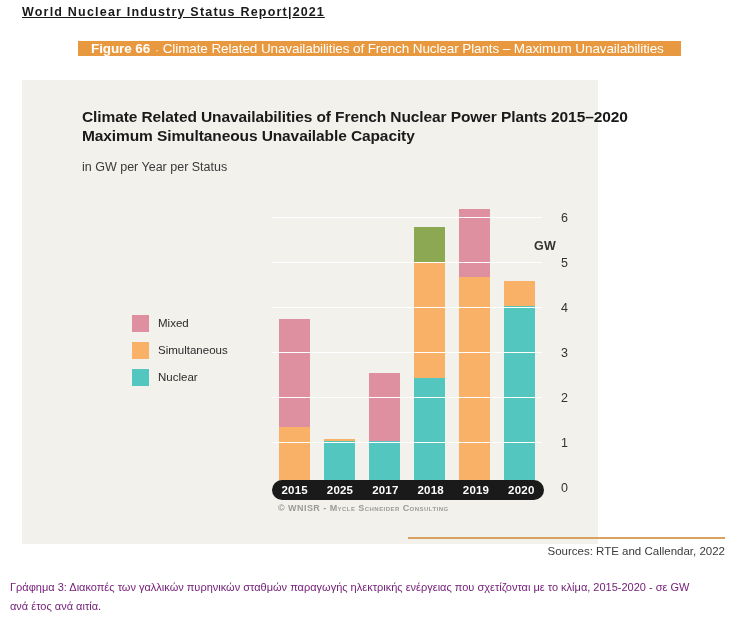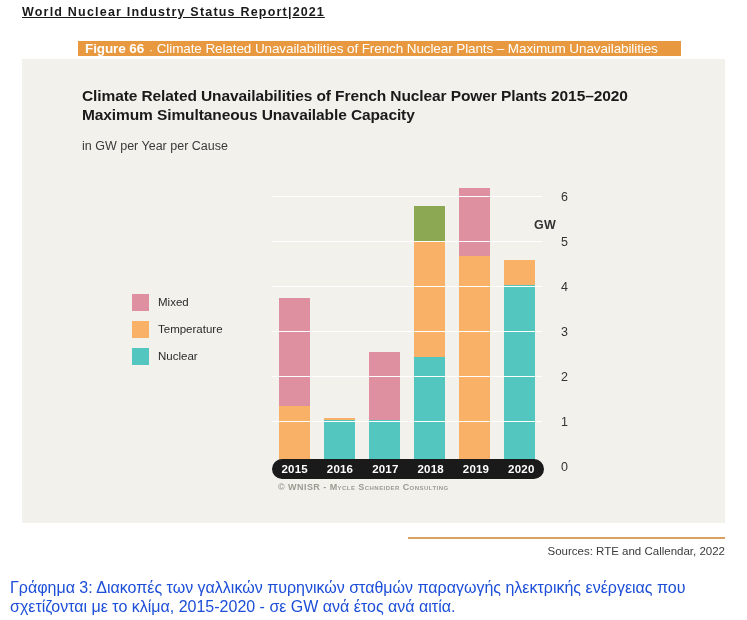--- a/index.html
+++ b/index.html
@@ -24,32 +24,32 @@
   }
   #running-header .yr{ font-weight:bold; letter-spacing:1.1px; }
 
   
   #figure-banner{
     position:absolute; left:78px; top:41px;
     width:603px; height:15px;
     background:#e8993f;
     color:#ffffff;
     display:flex; align-items:flex-end;
-    padding-left:7px;
+    padding-left:13px;
     font-size:13.5px;
     white-space:nowrap;
     letter-spacing:-0.1px;
   }
   #figure-banner .fignum{ font-weight:bold; margin-right:5px; }
   #figure-banner .dot{ margin-right:4px; font-size:11px; opacity:.9;}
 
   
   #figure-body{
-    position:absolute; left:22px; top:59px;
-    width:703px; height:464px;
+    position:absolute; left:22px; top:80px;
+    width:576px; height:464px;
     background:#f2f1ec;
   }
 
   #chart-title{
     position:absolute; left:60px; top:27px;
     width:560px;
     font-size:15.5px; font-weight:bold;
     line-height:19px;
     color:#1a1a1a;
     letter-spacing:-0.1px;
@@ -137,52 +137,52 @@
   }
   #sources{
     position:absolute; right:22px; top:545px;
     font-size:11.5px; color:#3a3a3a;
   }
 
   
   #caption{
     position:absolute; left:10px; top:578px;
     width:690px;
-    font-size:16px; line-height:19px;
-    color:#1d4ed8;
+    font-size:11px; line-height:19px;
+    color:#701a75;
   }
 </style>
 </head>
 <body>
 
 <div id="running-header">
   <span>World Nuclear Industry Status Report</span><span>|</span><span class="yr">2021</span>
 </div>
 
 <div id="figure-banner">
   <span class="fignum">Figure 66</span>
   <span class="dot">·</span>
   <span>Climate Related Unavailabilities of French Nuclear Plants – Maximum Unavailabilities</span>
 </div>
 
 <div id="figure-body">
 
   <div id="chart-title">Climate Related Unavailabilities of French Nuclear Power Plants 2015–2020 Maximum Simultaneous Unavailable Capacity</div>
-  <div id="chart-subtitle">in GW per Year per Cause</div>
+  <div id="chart-subtitle">in GW per Year per Status</div>
 
   <div id="gw-unit">GW</div>
 
   <div id="legend">
       <div class="legend-row">
         <span class="legend-swatch" style="background: rgb(222, 143, 160);"></span>
         <span class="legend-label">Mixed</span>
       </div>
       <div class="legend-row">
         <span class="legend-swatch" style="background: rgb(249, 177, 103);"></span>
-        <span class="legend-label">Temperature</span>
+        <span class="legend-label">Simultaneous</span>
       </div>
       <div class="legend-row">
         <span class="legend-swatch" style="background: rgb(83, 198, 192);"></span>
         <span class="legend-label">Nuclear</span>
       </div>
     </div>
 
   <div id="plot">
     <div id="gridlines">
         <div class="gridline" style="bottom: 0px;"></div>
@@ -237,21 +237,21 @@
       <div class="ytick" style="top: 243px;">1</div>
       <div class="ytick" style="top: 198px;">2</div>
       <div class="ytick" style="top: 153px;">3</div>
       <div class="ytick" style="top: 108px;">4</div>
       <div class="ytick" style="top: 63px;">5</div>
       <div class="ytick" style="top: 18px;">6</div>
     </div>
 
   <div id="x-axis">
       <div class="xlabel">2015</div>
-      <div class="xlabel">2016</div>
+      <div class="xlabel">2025</div>
       <div class="xlabel">2017</div>
       <div class="xlabel">2018</div>
       <div class="xlabel">2019</div>
       <div class="xlabel">2020</div>
     </div>
 
   <div id="credit">© WNISR - Mycle Schneider Consulting</div>
 </div>
 
 <div id="sources-rule"></div>

